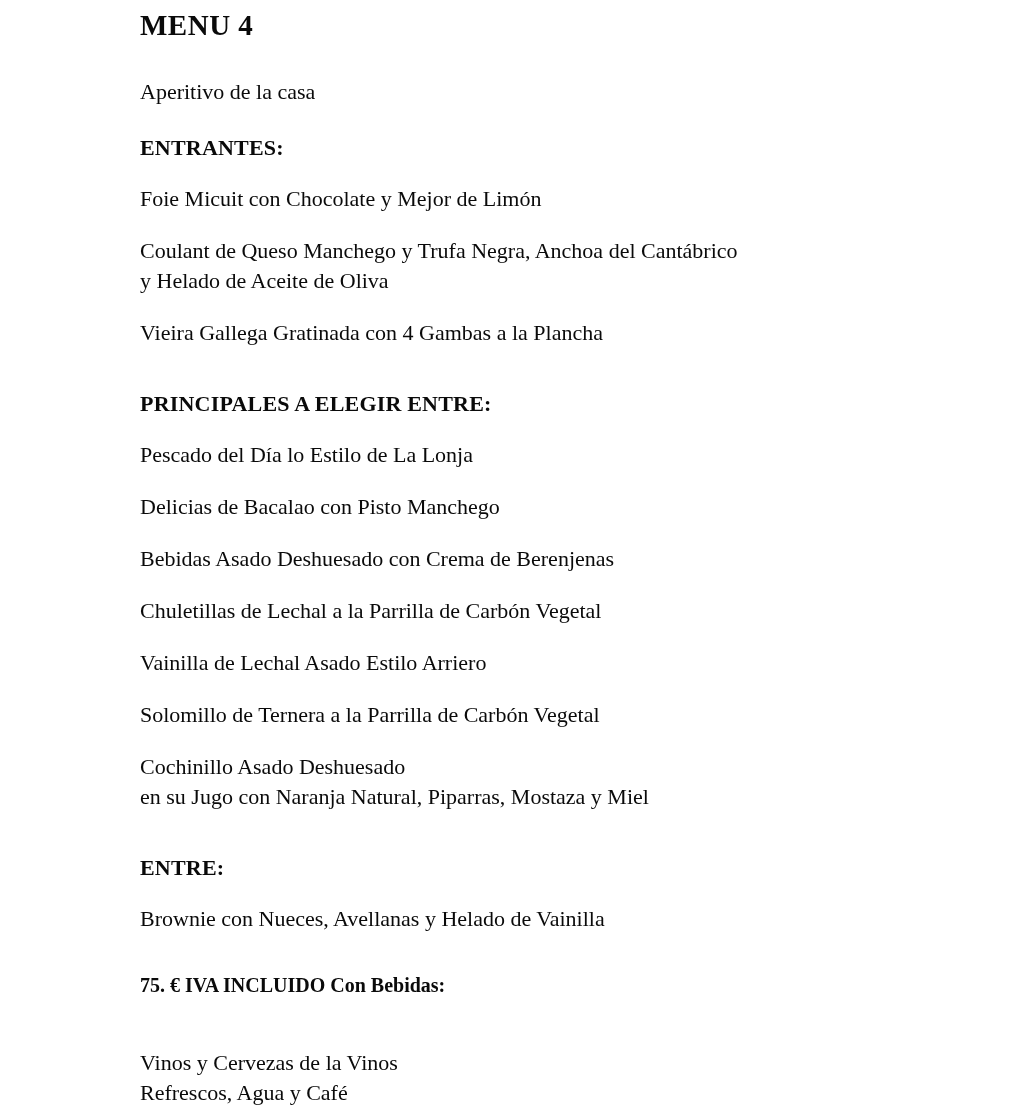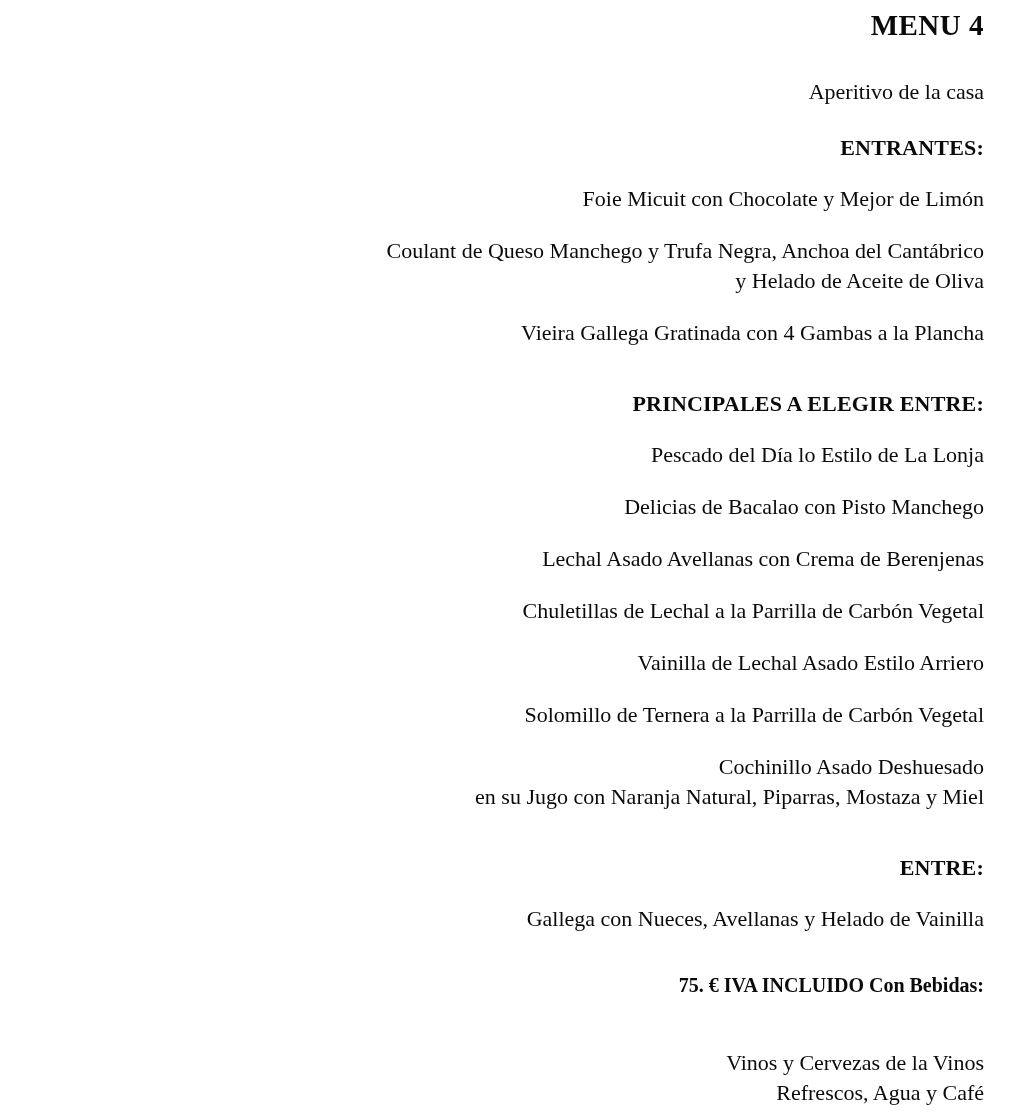--- a/index.html
+++ b/index.html
@@ -1,15 +1,15 @@
 <!DOCTYPE html>
 <html><head>
 <meta charset="utf-8">
 <style>
-  * { margin: 0; padding: 0; box-sizing: border-box; text-align: right; }
+  * { margin: 0; padding: 0; box-sizing: border-box; }
   html, body {
     background: #ffffff;
   }
   .page {
     position: relative;
     width: 1024px;
     height: 1112px;
     background: #ffffff;
     overflow: hidden;
     font-family: "Liberation Serif", "DejaVu Serif", serif;
@@ -83,42 +83,42 @@
     <section>
       <h2 class="section-heading sec-gap-large">PRINCIPALES A ELEGIR ENTRE:</h2>
 
       <p class="menu-item">
         <span class="line">Pescado del Día lo Estilo de La Lonja</span>
       </p>
       <p class="menu-item">
         <span class="line">Delicias de Bacalao con Pisto Manchego</span>
       </p>
       <p class="menu-item">
-        <span class="line">Lechal Asado Avellanas con Crema de Berenjenas</span>
+        <span class="line">Bebidas Asado Deshuesado con Crema de Berenjenas</span>
       </p>
       <p class="menu-item">
         <span class="line">Chuletillas de Lechal a la Parrilla de Carbón Vegetal</span>
       </p>
       <p class="menu-item">
         <span class="line">Vainilla de Lechal Asado Estilo Arriero</span>
       </p>
       <p class="menu-item">
         <span class="line">Solomillo de Ternera a la Parrilla de Carbón Vegetal</span>
       </p>
       <p class="menu-item">
         <span class="line">Cochinillo Asado Deshuesado</span>
         <span class="line">en su Jugo con Naranja Natural, Piparras, Mostaza y Miel</span>
       </p>
     </section>
 
     <section>
       <h2 class="section-heading sec-gap-large">ENTRE:</h2>
 
       <p class="menu-item">
-        <span class="line">Gallega con Nueces, Avellanas y Helado de Vainilla</span>
+        <span class="line">Brownie con Nueces, Avellanas y Helado de Vainilla</span>
       </p>
     </section>
 
     <h2 class="price-heading">75. € IVA INCLUIDO Con Bebidas:</h2>
 
     <p class="beverages">
       <span class="line">Vinos y Cervezas de la Vinos</span>
       <span class="line">Refrescos, Agua y Café</span>
     </p>
 

